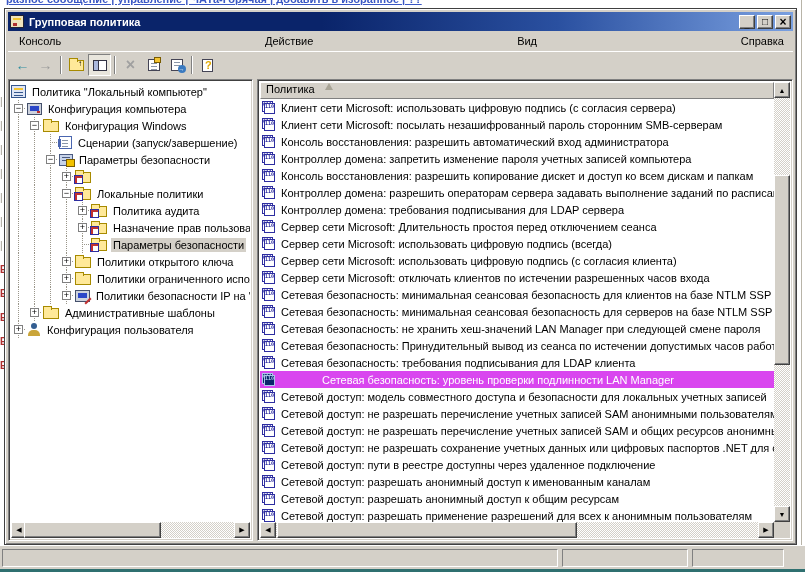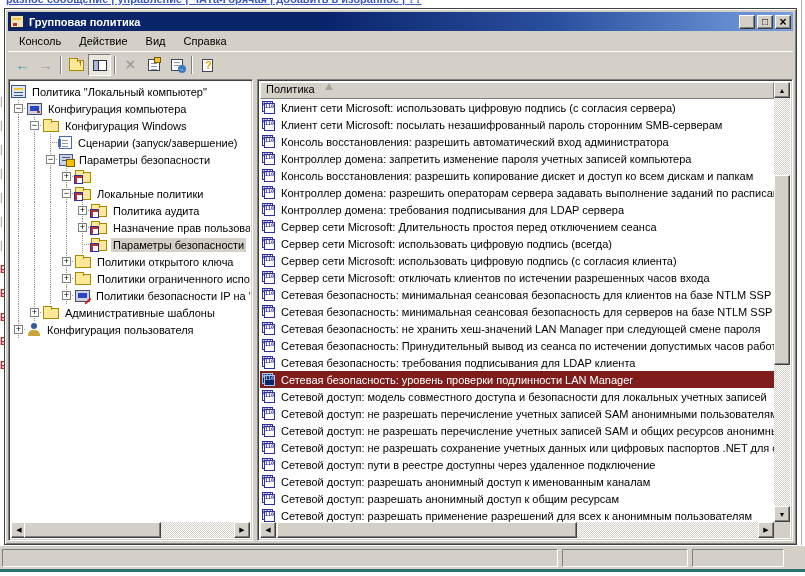--- a/index.html
+++ b/index.html
@@ -24,21 +24,21 @@
   .app-icon{width:14px;height:13px;flex:none;margin-right:3px;background:#efe3bd;border:1px solid #223;position:relative;}
   .app-icon::before{content:"";position:absolute;left:2px;top:2px;right:2px;height:2px;background:#f4c430;}
   .app-icon::after{content:"";position:absolute;left:2px;top:7px;width:4px;height:3px;background:#b03030;}
   .tbtn{width:16px;height:14px;flex:none;margin-left:2px;background:#d4d0c8;border:1px solid;
     border-color:#fff #404040 #404040 #fff;box-shadow:inset -1px -1px 0 #808080;
     display:flex;align-items:center;justify-content:center;color:#000;font-size:9px;font-weight:bold;line-height:8px;}
   .tbtn .g-min{position:relative;top:3px;}
   .tbtn .g-max{font-size:10px;}
   .tbtn .g-close{font-size:12px;}
 
-  .menubar{height:20px;flex:none;display:flex;align-items:center;padding-left:2px;border-bottom:1px solid #d4d0c8;}
+  .menubar{height:20px;flex:none;display:flex;align-items:center;padding-left:2px;border-bottom:1px solid #d4d0c8;justify-content:space-between;}
   .menu-item{padding:2px 9px;}
 
   .toolbar{height:27px;flex:none;display:flex;align-items:center;padding-left:3px;border-top:1px solid #fff;}
   .tb-btn{width:23px;height:22px;display:flex;align-items:center;justify-content:center;position:relative;flex:none;}
   .tb-btn.pressed{border:1px solid;border-color:#808080 #fff #fff #808080;background:#e9e6dd;}
   .tb-sep{width:2px;height:18px;margin:0 3px;border-left:1px solid #808080;border-right:1px solid #fff;flex:none;}
   .gi{display:inline-block;position:relative;}
   .arrow-left-icon::before{content:"←";color:#2f8f9f;font-weight:bold;font-size:14px;}
   .arrow-right-icon::before{content:"→";color:#9a9a9a;font-weight:bold;font-size:14px;}
   .folder-up-icon{width:15px;height:11px;background:#ffe999;border:1px solid #a78a00;}
@@ -99,21 +99,21 @@
   .ipsec-icon{width:15px;height:12px;background:#cdd2dd;border:1px solid #44506b;}
   .ipsec-icon::before{content:"";position:absolute;left:2px;top:2px;right:2px;bottom:3px;background:#2a46c8;}
   .ipsec-icon::after{content:"";position:absolute;right:-3px;bottom:-1px;width:8px;height:2px;background:#c03030;transform:rotate(-45deg);}
 
   
   .col-header{position:absolute;left:2px;top:2px;right:18px;height:17px;background:#d4d0c8;
     border:1px solid;border-color:#fff #808080 #808080 #fff;display:flex;align-items:flex-start;padding-left:5px;}
   .sort-asc{width:0;height:0;margin-left:10px;border-left:4px solid transparent;border-right:4px solid transparent;border-bottom:7px solid #a8a496;}
   .lrows{position:absolute;left:2px;top:19px;right:18px;bottom:18px;overflow:hidden;}
   .lrow{height:17px;display:flex;align-items:center;padding-left:2px;white-space:nowrap;}
-  .lrow.sel{background:#7f1d1d;color:#fff;}
+  .lrow.sel{background:#d946ef;color:#fff;gap:41px;}
   .plabel{padding:0 2px;}
   .pol-icon{width:13px;height:13px;position:relative;flex:none;margin-right:4px;}
   .pol-icon::before,.pol-icon::after{position:absolute;width:9px;height:9px;background:#fff;border:1px solid #2d2da0;
     font-family:"DejaVu Sans Mono",monospace;font-size:5px;line-height:4px;font-weight:bold;color:#2d2da0;
     overflow:hidden;text-align:center;}
   .pol-icon::before{content:"011";left:0;top:0;}
   .pol-icon::after{content:"110";right:0;bottom:0;}
   .sel .pol-icon::before,.sel .pol-icon::after{background:#0a246a;border-color:#aac4e8;color:#aac4e8;}
 
   

